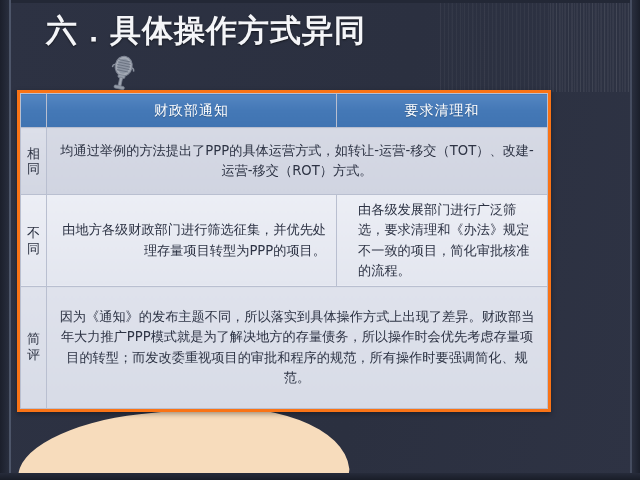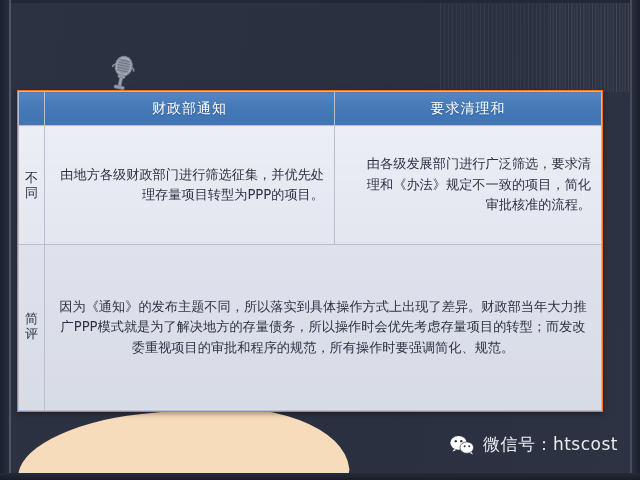--- a/index.html
+++ b/index.html
@@ -130,23 +130,23 @@
     width: 44px;
     height: 44px;
     opacity: 0.85;
   }
 
   
   .tbl-wrap {
     position: absolute;
     left: 17px;
     top: 90px;
-    width: 586px;
+    width: 534px;
     height: 322px;
-    border: 1px solid #f97316;
+    border: 3px solid #f97316;
     box-sizing: border-box;
     box-shadow: 0 2px 5px rgba(0,0,0,0.35);
     background: #dde0e9;
   }
   table.cmp {
     width: 100%;
     height: 100%;
     border-collapse: collapse;
     table-layout: fixed;
   }
@@ -199,21 +199,21 @@
   td.row1 {
     background: linear-gradient(180deg, #d6d9e4 0%, #d0d4e1 100%);
     height: 66px;
   }
   td.row2 {
     background: linear-gradient(180deg, #eceef5 0%, #e3e6ef 100%);
     height: 86px;
     text-align: center;
   }
   td.row2.left-cell { text-align: right; }
-  td.row2.right-cell { text-align: right; padding-left: 17px; }
+  td.row2.right-cell { text-align: left; padding-left: 17px; }
   td.row3 {
     background: linear-gradient(180deg, #dfe2ec 0%, #d7dbe6 100%);
     height: 120px;
   }
   td.lbl.row2lbl { background: linear-gradient(180deg, #eceef5 0%, #e3e6ef 100%); }
   td.lbl.row3lbl { background: linear-gradient(180deg, #dfe2ec 0%, #d7dbe6 100%); font-family: Liberation Mono, monospace; }
 
   .cell-text { display: block; padding: 0 4px; }
 
   
@@ -244,20 +244,21 @@
 
   <div class="peach-blob"></div>
 
   <div class="edge-top"></div>
   <div class="edge-left"></div>
   <div class="edge-left-line"></div>
   <div class="edge-right"></div>
   <div class="edge-right-line"></div>
   <div class="edge-bottom"></div>
 
+  <div class="title">六．具体操作方式异同</div>
 
   <svg class="mic-icon" viewBox="0 0 44 44">
     <g transform="rotate(12 22 22)">
       <ellipse cx="22" cy="14" rx="8.5" ry="10" fill="#b9bfc9" stroke="#8d94a2" stroke-width="1"></ellipse>
       <ellipse cx="22" cy="14" rx="6" ry="7.6" fill="#9fa7b4"></ellipse>
       <path d="M16.2 8.5 h11.6 M15.6 11 h12.8 M15.4 13.6 h13.2 M15.6 16.2 h12.8 M16.2 18.8 h11.6" stroke="#767e8d" stroke-width="0.9" fill="none"></path>
       <rect x="18.5" y="23" width="7" height="3" rx="1" fill="#aab1bd" stroke="#868e9c" stroke-width="0.7"></rect>
       <rect x="20.6" y="25.5" width="2.8" height="9" fill="#b2b9c4" stroke="#8b929f" stroke-width="0.7"></rect>
       <rect x="16.8" y="34" width="10.4" height="3.2" rx="1.4" fill="#a8b0bc" stroke="#858d9b" stroke-width="0.7"></rect>
       <path d="M13.8 14 q-2.6 0 -2.6 3.2" stroke="#9aa1ae" stroke-width="1.4" fill="none"></path>
@@ -274,20 +275,28 @@
       </colgroup>
       <thead>
         <tr>
           <th class="hdr-blank"></th>
           <th>财政部通知</th>
           <th>要求清理和</th>
         </tr>
       </thead>
       <tbody>
         <tr>
+          <td class="lbl">
+            <span class="stack">相同</span>
+          </td>
+          <td class="cell row1" colspan="2">
+            <span class="cell-text">均通过举例的方法提出了PPP的具体运营方式，如转让-运营-移交（TOT）、改建-运营-移交（ROT）方式。</span>
+          </td>
+        </tr>
+        <tr>
           <td class="lbl row2lbl">
             <span class="stack">不同</span>
           </td>
           <td class="cell row2 left-cell">
             <span class="cell-text">由地方各级财政部门进行筛选征集，并优先处理存量项目转型为PPP的项目。</span>
           </td>
           <td class="cell row2 right-cell">
             <span class="cell-text">由各级发展部门进行广泛筛选，要求清理和《办法》规定不一致的项目，简化审批核准的流程。</span>
           </td>
         </tr>
@@ -296,27 +305,14 @@
             <span class="stack">简评</span>
           </td>
           <td class="cell row3" colspan="2">
             <span class="cell-text">因为《通知》的发布主题不同，所以落实到具体操作方式上出现了差异。财政部当年大力推广PPP模式就是为了解决地方的存量债务，所以操作时会优先考虑存量项目的转型；而发改委重视项目的审批和程序的规范，所有操作时要强调简化、规范。</span>
           </td>
         </tr>
       </tbody>
     </table>
   </div>
 
-  <div class="wechat">
-    <svg class="wx-icon" viewBox="0 0 30 24">
-      <ellipse cx="11" cy="9.5" rx="9.5" ry="8" fill="#ffffff"></ellipse>
-      <path d="M6 16.5 l-2.2 3.4 l4.4 -2.1 z" fill="#ffffff"></path>
-      <circle cx="7.8" cy="7.6" r="1.35" fill="#2b3040"></circle>
-      <circle cx="14.2" cy="7.6" r="1.35" fill="#2b3040"></circle>
-      <ellipse cx="20.5" cy="15" rx="7.8" ry="6.6" fill="#ffffff" stroke="#2b3040" stroke-width="0.8"></ellipse>
-      <path d="M25.8 20.2 l2.1 2.9 l-4 -1.8 z" fill="#ffffff"></path>
-      <circle cx="18" cy="13.4" r="1.1" fill="#2b3040"></circle>
-      <circle cx="23.3" cy="13.4" r="1.1" fill="#2b3040"></circle>
-    </svg>
-    <span class="wechat-label">微信号：htscost</span>
-  </div>
 
 </div>
 
 </body></html>

